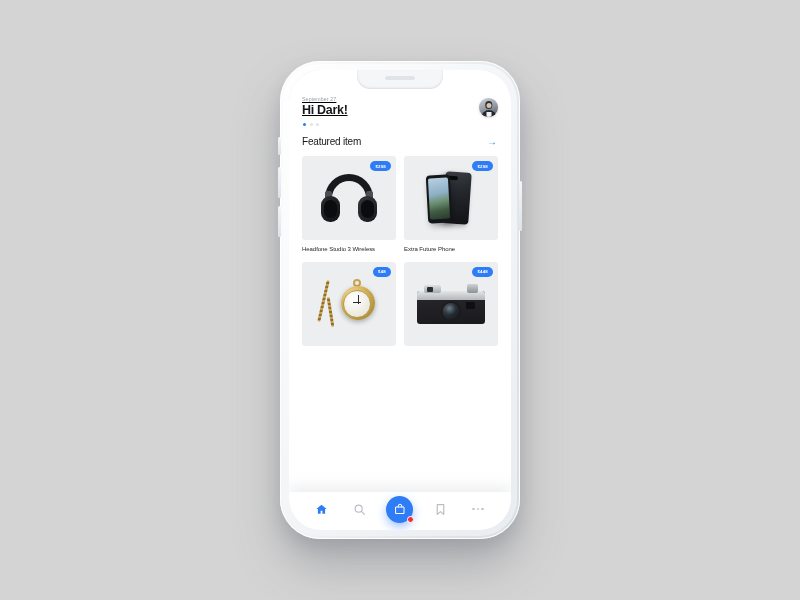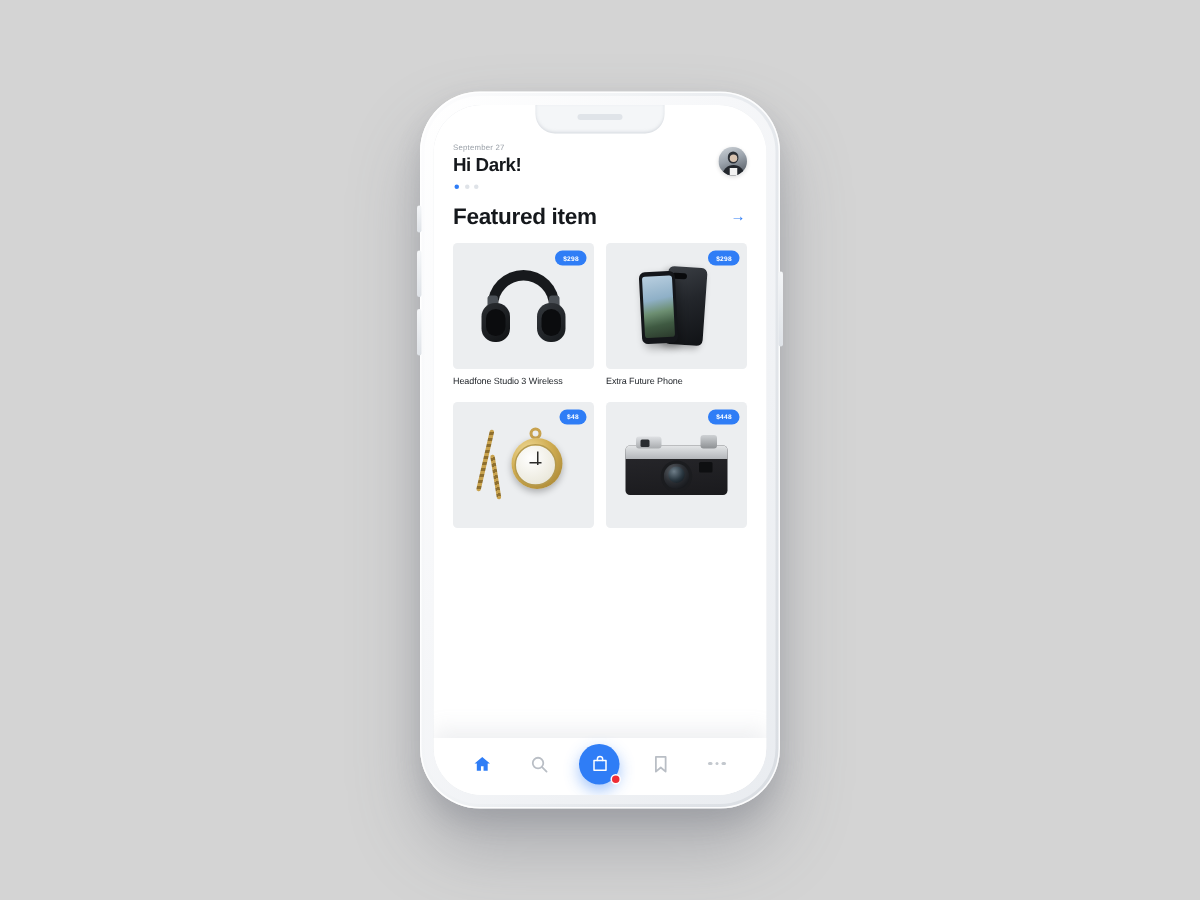--- a/index.html
+++ b/index.html
@@ -44,21 +44,21 @@
   .btn-side{position:absolute;background:linear-gradient(180deg,#f4f6f8,#dfe3e8);border-radius:2px;z-index:1;}
   .btn-silent{left:-2px;top:76px;width:3px;height:18px;}
   .btn-vup{left:-2px;top:106px;width:3px;height:31px;}
   .btn-vdn{left:-2px;top:145px;width:3px;height:31px;}
   .btn-pwr{right:-2px;top:120px;width:3px;height:50px;}
 
   
   .app{flex:1;display:flex;flex-direction:column;background:#fff;padding:0 0 0 0;position:relative;}
   .app-scroll{flex:1;overflow:hidden;padding:26px 13px 0 13px;}
 
-  .hdr{display:flex;align-items:flex-start;justify-content:space-between;}
+  .hdr{display:flex;align-items:flex-start;justify-content:space-between;text-decoration:underline;}
   .hdr-left{display:flex;flex-direction:column;gap:2px;}
   .date{font-size:5.2px;color:#9aa0a8;letter-spacing:.15px;}
   .greet{font-size:12.5px;font-weight:bold;color:#15181c;letter-spacing:-.3px;line-height:1.05;}
   .avatar{
     width:19px;height:19px;border-radius:50%;overflow:hidden;flex:0 0 auto;margin-top:2px;
     background:#e8eaec;position:relative;
     box-shadow:0 1px 3px rgba(0,0,0,.15);
   }
   .avatar .av-bg{position:absolute;inset:0;background:linear-gradient(160deg,#cfd4d9 0%,#9aa2ab 45%,#4a5058 100%);}
   .avatar .av-head{position:absolute;left:50%;top:16%;transform:translateX(-50%);width:7.5px;height:7.5px;border-radius:50%;background:#2b2f35;}
@@ -127,21 +127,21 @@
     position:absolute;right:7px;bottom:7px;background:#2f7df6;color:#fff;
     font-size:4.6px;padding:3px 6px;border-radius:2.5px;letter-spacing:.2px;
     box-shadow:0 1px 3px rgba(0,0,0,.3);
   }
   .dots{display:flex;gap:3.5px;margin-top:6px;padding-left:1px;}
   .dot{width:3px;height:3px;border-radius:50%;background:#dfe3e8;}
   .dot.on{background:#2f7df6;}
 
   
   .sec{display:flex;align-items:center;justify-content:space-between;margin-top:10px;}
-  .sec-t{font-size:15px;font-weight:bold;color:#15181c;letter-spacing:-.2px;}
+  .sec-t{font-size:10px;font-weight:normal;color:#15181c;letter-spacing:-.2px;}
   .sec-arrow{color:#2f7df6;font-size:10px;line-height:1;padding-right:1px;}
 
   
   .grid{display:grid;grid-template-columns:1fr 1fr;gap:8px;margin-top:9px;}
   .card{display:flex;flex-direction:column;gap:5px;}
   .thumb{
     position:relative;height:84px;border-radius:3px;background:#eceef0;overflow:hidden;
     display:flex;align-items:center;justify-content:center;
   }
   .price{

